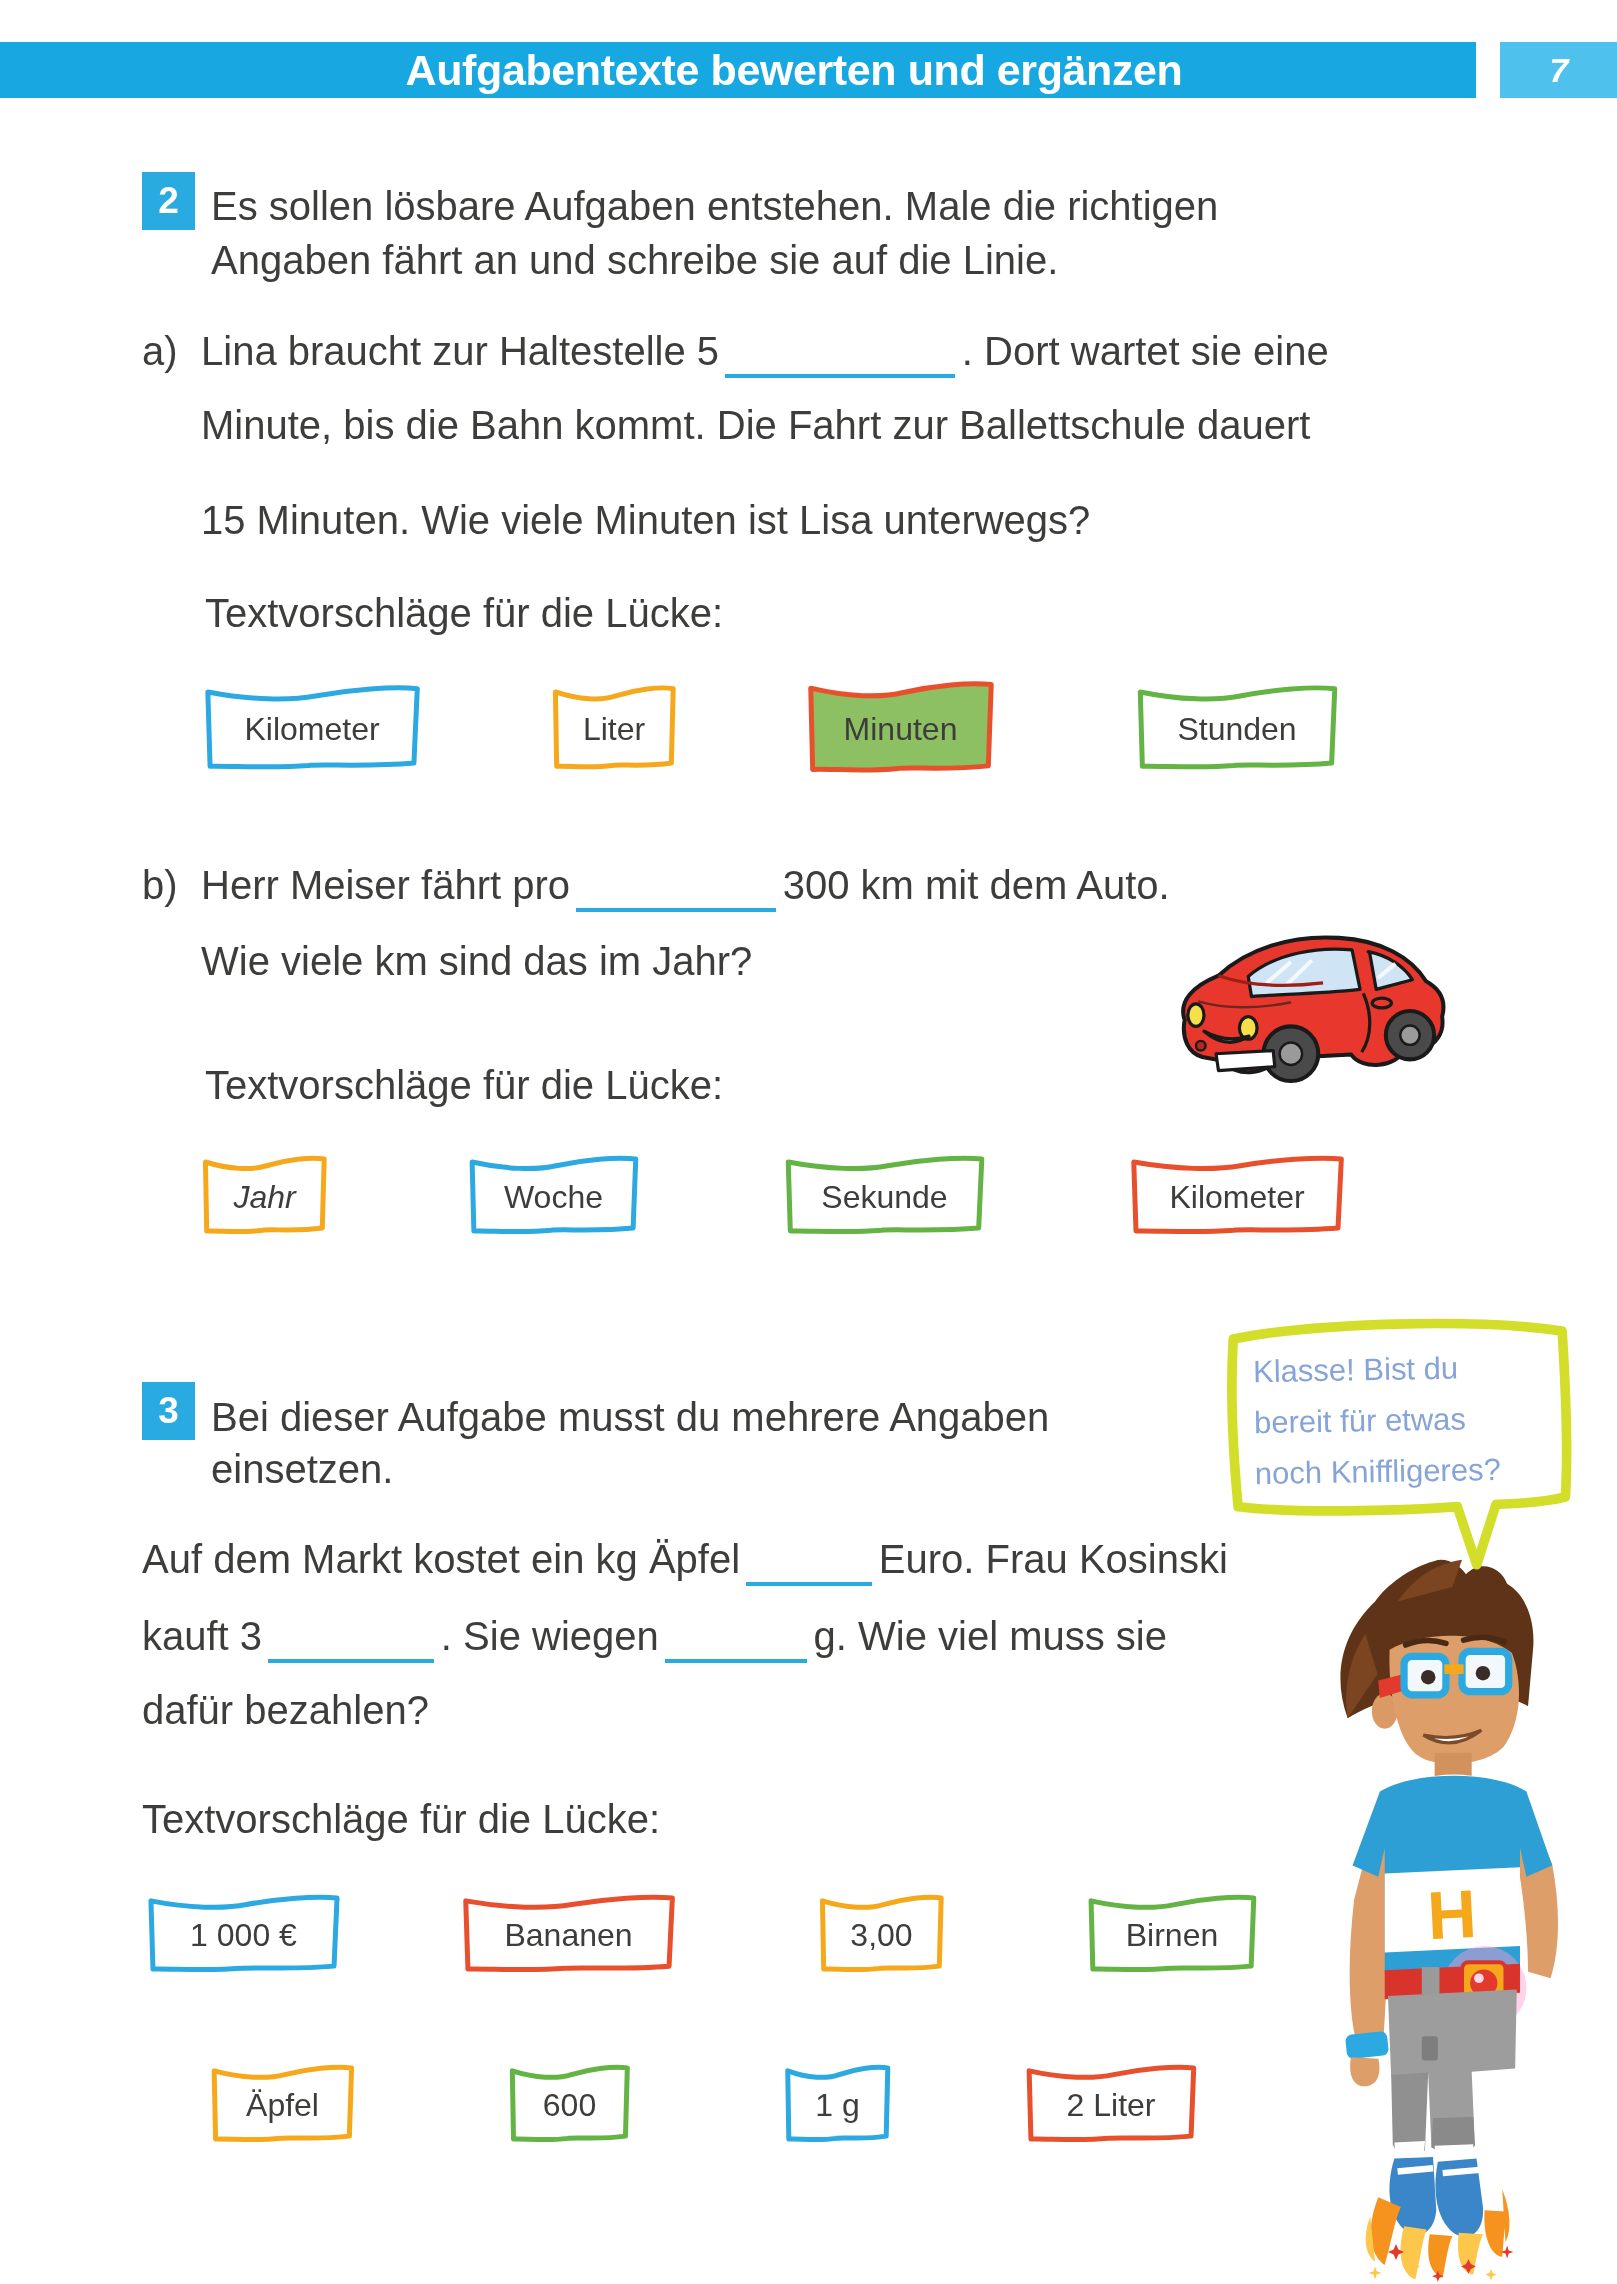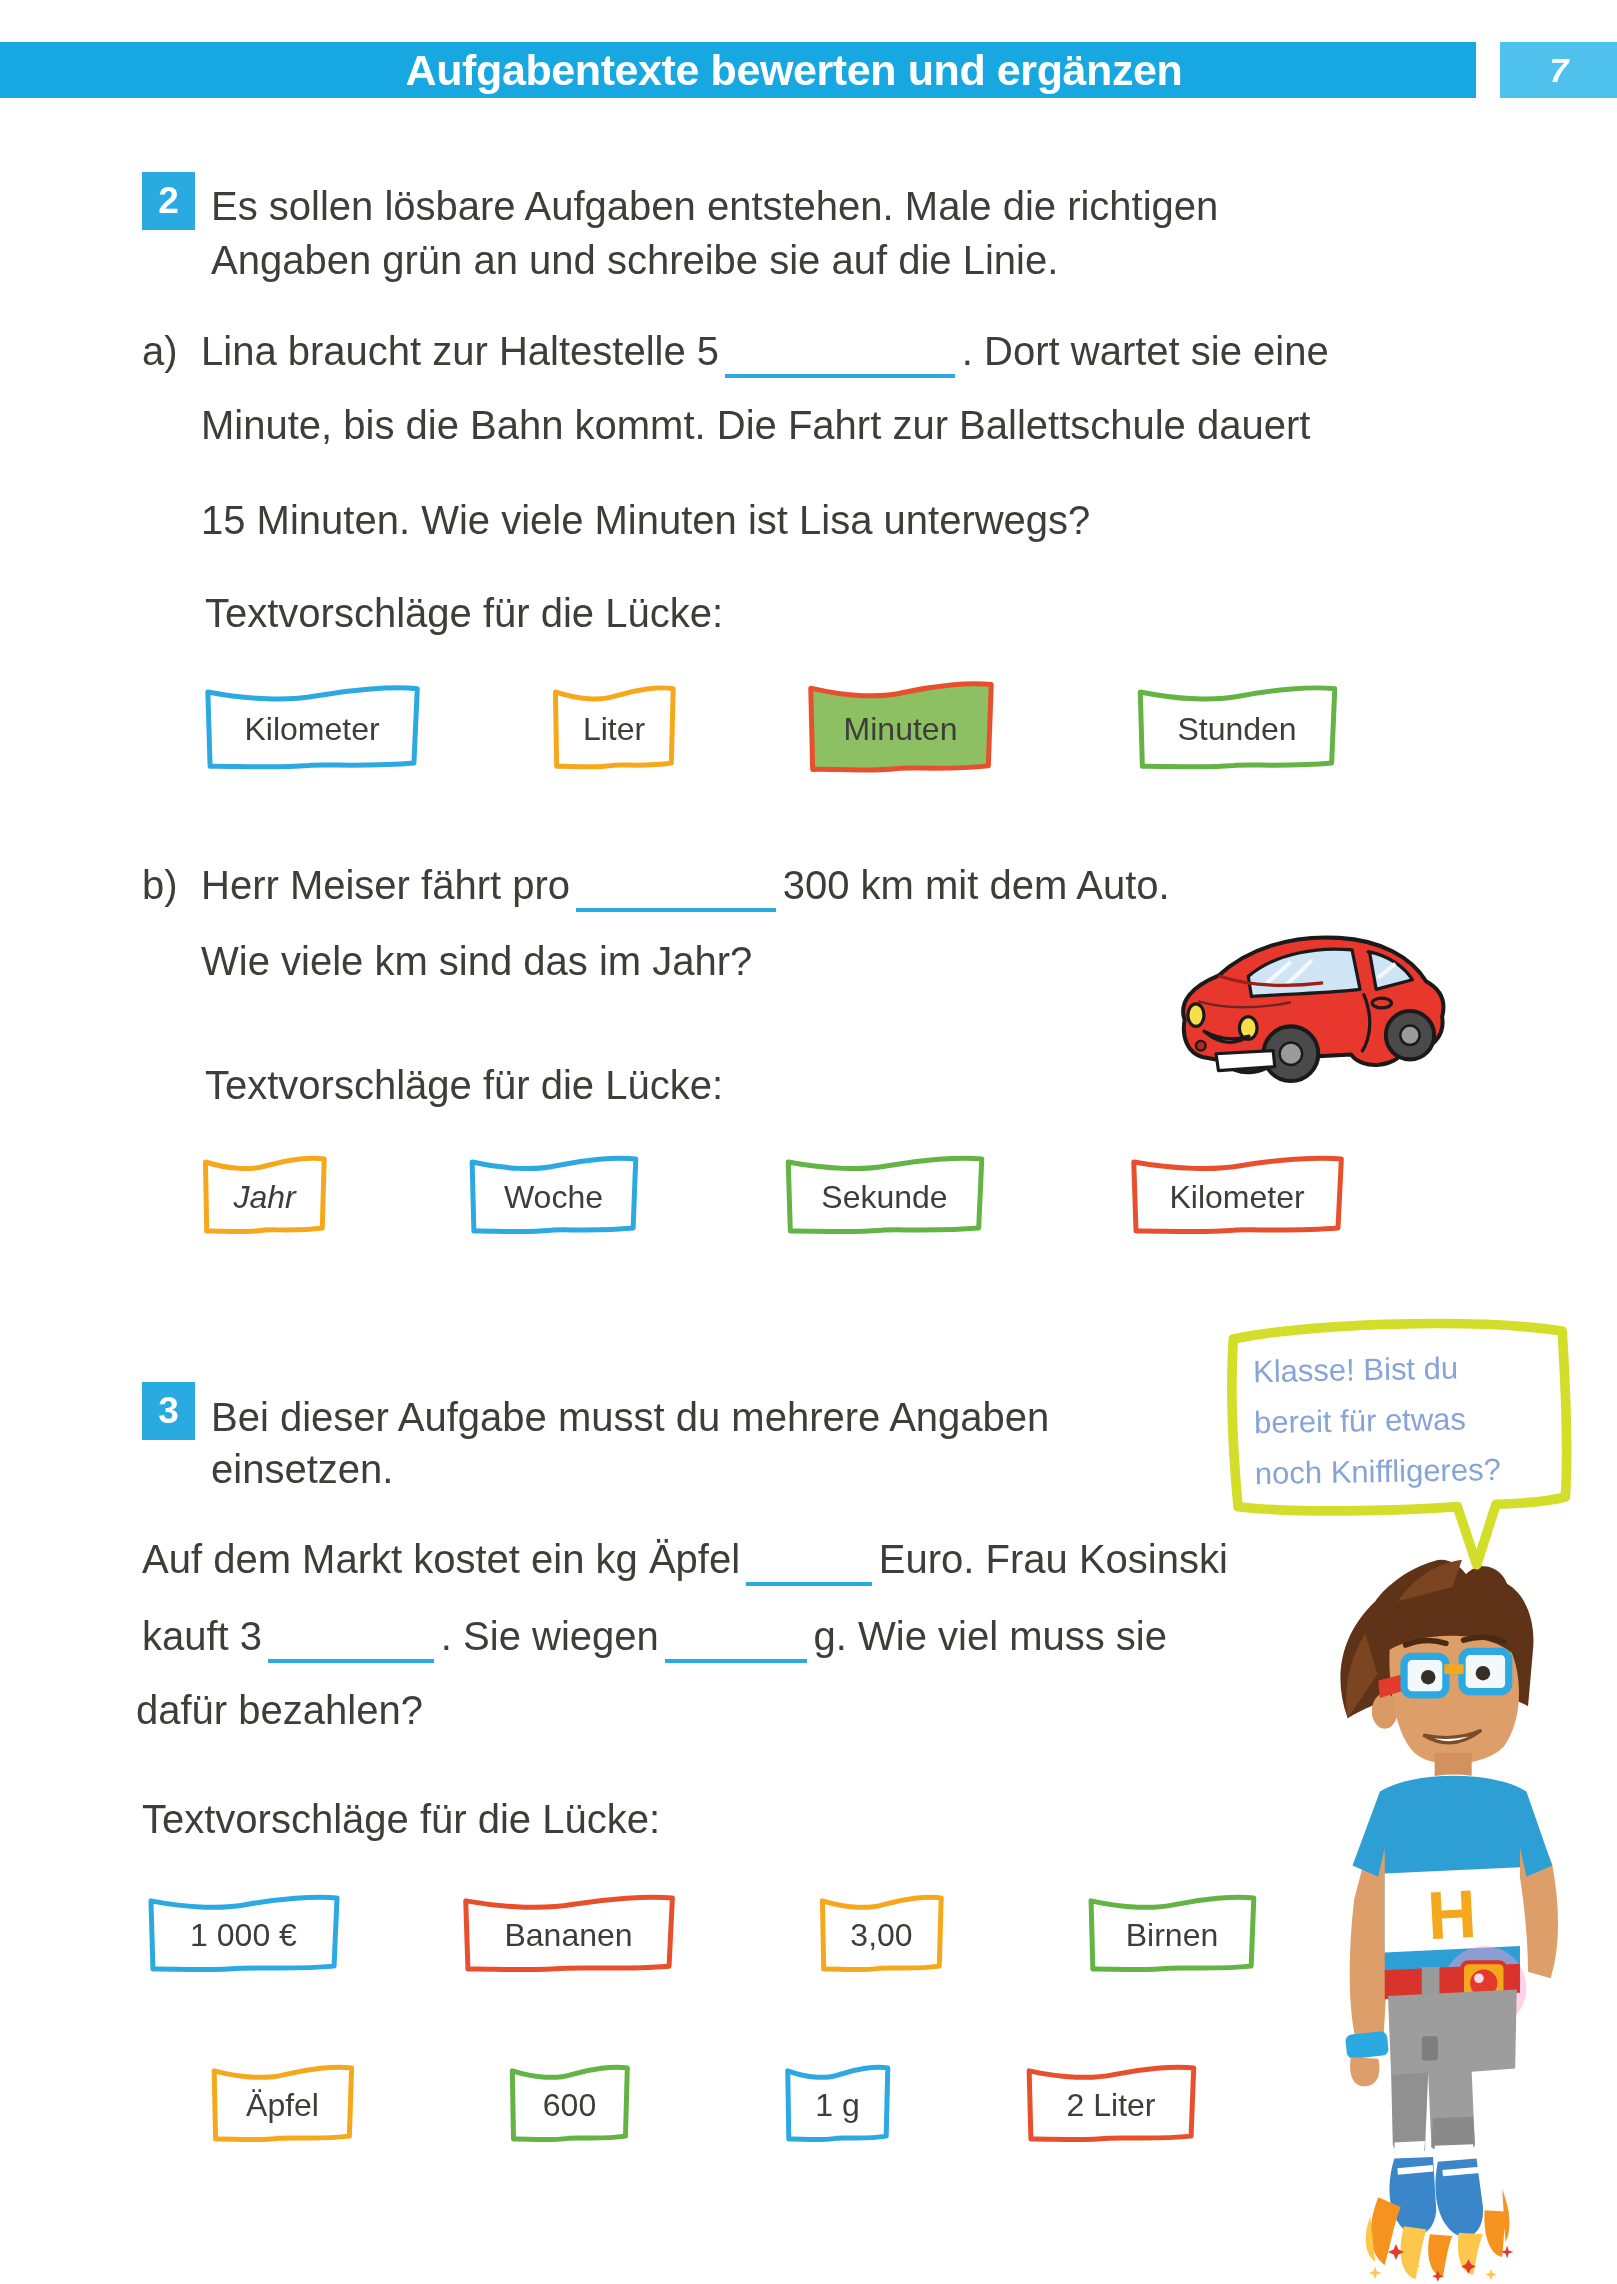--- a/index.html
+++ b/index.html
@@ -59,21 +59,21 @@
   <span class="header-title">Aufgabentexte bewerten und ergänzen</span>
 </div>
 <div class="abs page-num-box">
   <span>7</span>
 </div>
 
 <div class="abs badge" style="left:142px;top:172px;">
   <span>2</span>
 </div>
 <div class="abs t" style="left:211px;top:180px;">Es sollen lösbare Aufgaben entstehen. Male die richtigen</div>
-<div class="abs t" style="left:211px;top:234px;">Angaben grün an und schreibe sie auf die Linie.</div>
+<div class="abs t" style="left:211px;top:234px;">Angaben fährt an und schreibe sie auf die Linie.</div>
 
 <div class="abs t" style="left:142px;top:325px;">a)</div>
 <div class="abs t" style="left:201px;top:325px;">
   <span>Lina braucht zur Haltestelle 5</span><span class="blank" style="width:230px;"></span><span>. Dort wartet sie eine</span>
 </div>
 <div class="abs t" style="left:201px;top:399px;">Minute, bis die Bahn kommt. Die Fahrt zur Ballettschule dauert</div>
 <div class="abs t" style="left:201px;top:474px;margin-top:20px;">15 Minuten. Wie viele Minuten ist Lisa unterwegs?</div>
 <div class="abs t" style="left:205px;top:587px;">Textvorschläge für die Lücke:</div>
 
 <div class="abs wbox c-blue" style="left:200px;top:679px;width:224px;height:97px;">
@@ -158,21 +158,21 @@
 </div>
 <div class="abs t" style="left:211px;top:1391px;">Bei dieser Aufgabe musst du mehrere Angaben</div>
 <div class="abs t" style="left:211px;top:1443px;">einsetzen.</div>
 
 <div class="abs t" style="left:142px;top:1533px;">
   <span>Auf dem Markt kostet ein kg Äpfel</span><span class="blank" style="width:126px;"></span><span>Euro. Frau Kosinski</span>
 </div>
 <div class="abs t" style="left:142px;top:1610px;">
   <span>kauft 3</span><span class="blank" style="width:166px;"></span><span>. Sie wiegen</span><span class="blank" style="width:142px;"></span><span>g. Wie viel muss sie</span>
 </div>
-<div class="abs t" style="left:136px;top:1684px;">dafür bezahlen?</div>
+<div class="abs t" style="left:142px;top:1684px;">dafür bezahlen?</div>
 <div class="abs t" style="left:142px;top:1793px;">Textvorschläge für die Lücke:</div>
 
 <div class="abs wbox c-blue" style="left:144px;top:1889px;width:199px;height:89px;">
     <svg viewBox="0 0 200 120" preserveAspectRatio="none" aria-hidden="true">
       <path d="M7 16 C45 26 80 27 103 21 C135 13 172 9 194 12 L191 104 C150 109 108 105 97 107 C62 111 26 107 9 108 Z"></path>
     </svg>
     <span class="lbl">1 000 €</span>
   </div>
 <div class="abs wbox c-red" style="left:458px;top:1889px;width:221px;height:89px;">
     <svg viewBox="0 0 200 120" preserveAspectRatio="none" aria-hidden="true">

